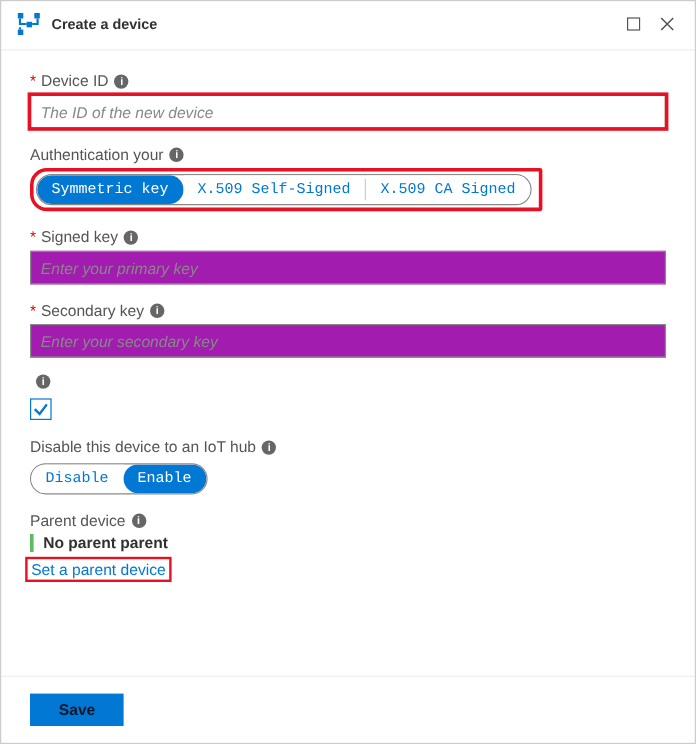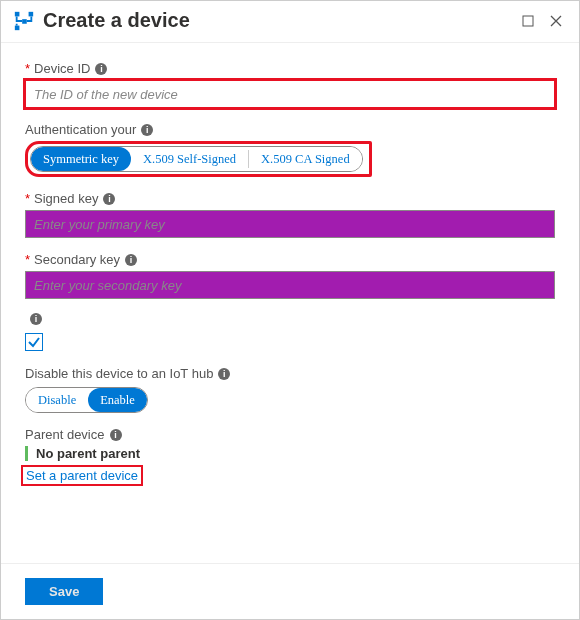--- a/index.html
+++ b/index.html
@@ -24,21 +24,21 @@
     padding: 8px 12px 10px 12px;
     border-bottom: 1px solid #eee;
   }
   .header-icon {
     width: 22px; height: 22px;
     margin-right: 8px;
     color: #0078d4;
     flex-shrink: 0;
   }
   .header-title {
-    font-size: 20px;
+    font-size: 12px;
     font-weight: 600;
     flex: 1;
   }
   .win-btn {
     width: 22px; height: 22px;
     display: inline-flex;
     align-items: center;
     justify-content: center;
     margin-left: 6px;
     cursor: pointer;
@@ -100,21 +100,21 @@
   .seg {
     padding: 0 12px;
     height: 100%;
     display: inline-flex;
     align-items: center;
     font-size: 12.5px;
     color: #0078d4;
     cursor: pointer;
     background: #fff;
     border: none;
-    font-family: Liberation Serif, serif;
+    font-family: Liberation Mono, monospace;
   }
   .seg.selected {
     background: #0078d4;
     color: #fff;
     border-radius: 13px;
   }
   .seg-divider {
     width: 1px; background: #ccc; height: 18px;
   }
   .checkbox {
@@ -154,21 +154,21 @@
     padding: 1px 3px;
     margin-top: 2px;
     margin-left: -4px;
   }
   .footer {
     border-top: 1px solid #eee;
     padding: 14px 24px;
   }
   .save-btn {
     background: #0078d4;
-    color: #e5e5e5;
+    color: #0f172a;
     border: none;
     padding: 6px 24px;
     font-size: 13px;
     font-weight: 600;
     cursor: pointer;
     font-family: inherit;
   }
 </style>
 </head>
 <body>

